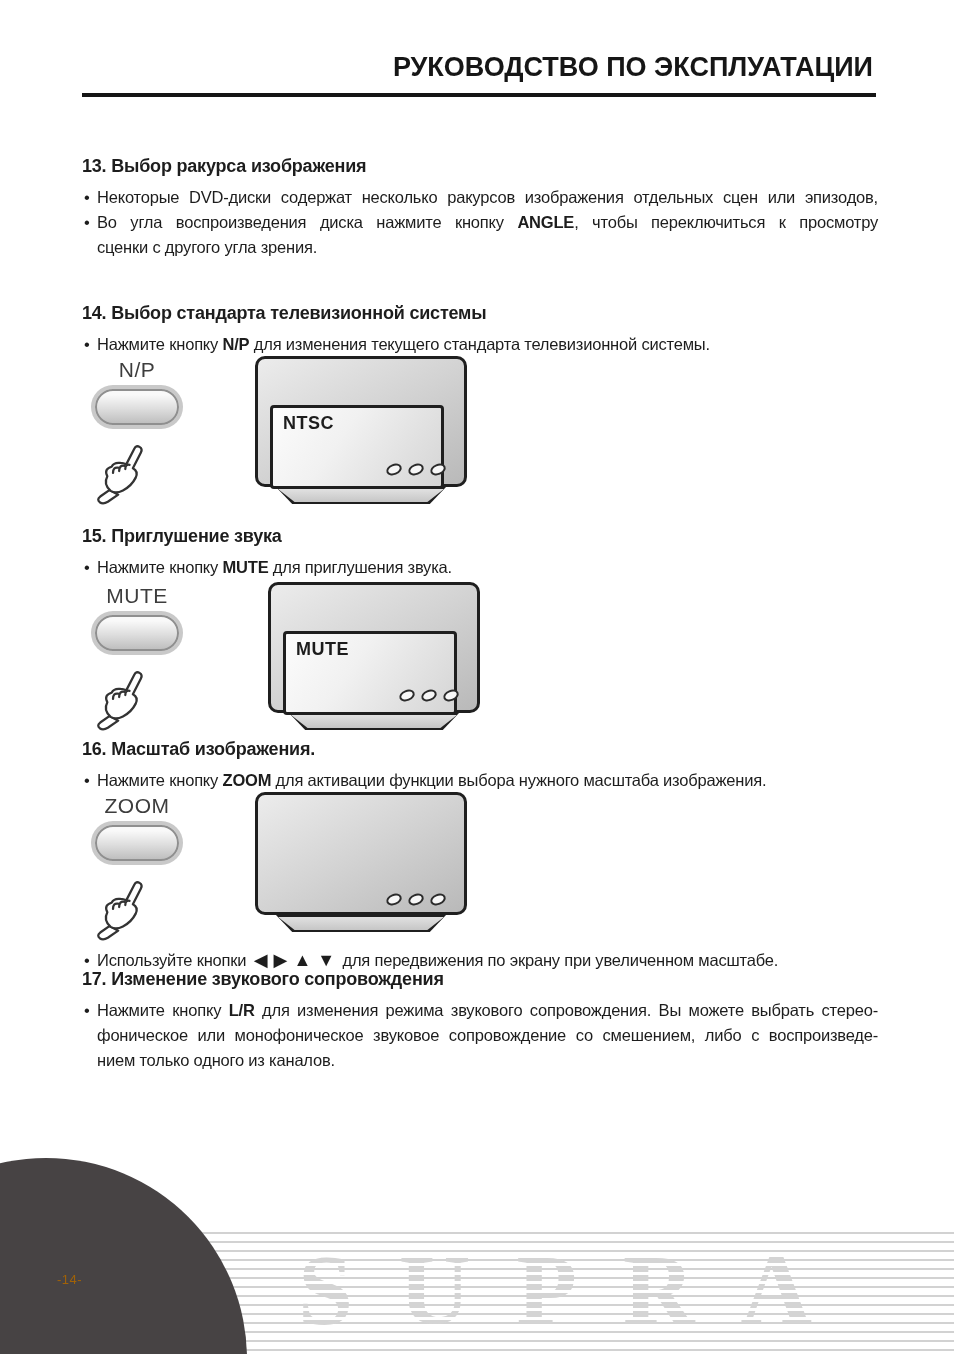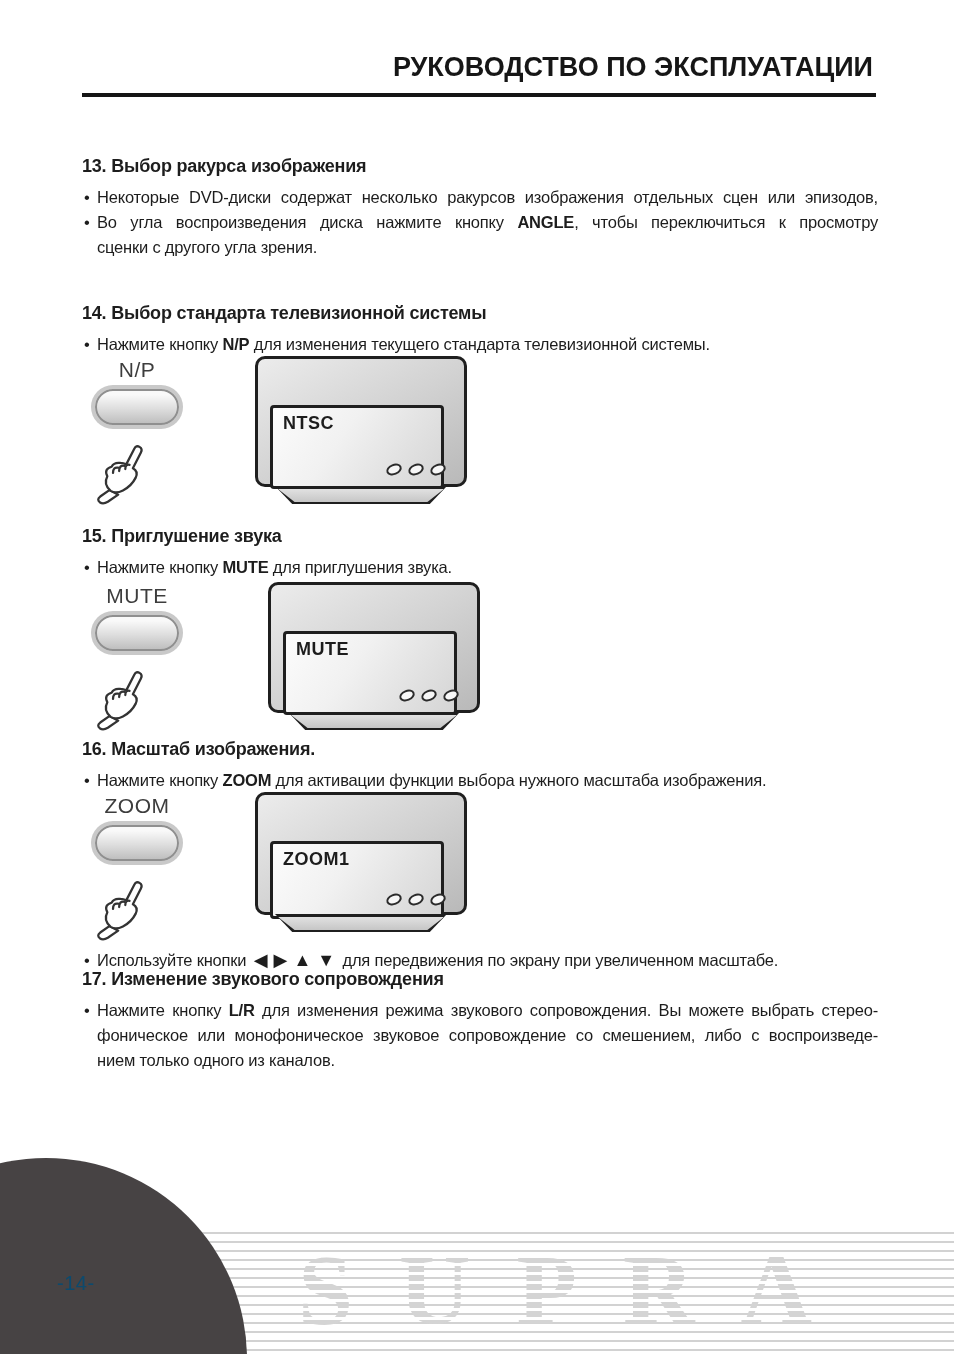--- a/index.html
+++ b/index.html
@@ -64,21 +64,21 @@
              background:repeating-linear-gradient(to bottom,
                var(--stripe-gray,#d2d2d2) 0 2px, transparent 2px 9px); }
   .supra { position:absolute; left:298px; top:1240px; line-height:1; white-space:nowrap;
            font-family:"Liberation Serif","DejaVu Serif",serif; font-weight:bold;
            font-size:99px; letter-spacing:46px; color:var(--brand-gray,#d4d4d4); }
   .supra-overlay { position:absolute; left:298px; top:1232px; width:570px; height:122px;
            background:repeating-linear-gradient(to bottom,
              transparent 0 4px, #fff 4px 7px, transparent 7px 9px); }
   .corner-circle { position:absolute; left:-155px; top:1158px; width:402px; height:402px;
            border-radius:50%; background:var(--accent-dark,#474344); }
-  .page-num { position:absolute; left:57px; top:1272px; font-size:20px; color:#0c4a6e;
+  .page-num { position:absolute; left:57px; top:1272px; font-size:13px; color:#a16207;
            letter-spacing:0.5px; }
 </style>
 </head>
 <body>
 
 <div class="page">
 
   <div class="title">РУКОВОДСТВО ПО ЭКСПЛУАТАЦИИ</div>
   <div class="rule"></div>
 
@@ -182,23 +182,20 @@
         <g fill="#fff" stroke="#333" stroke-width="2.4" stroke-linejoin="round" stroke-linecap="round">
           <path d="M17 57 L7 64 Q3 67 6.5 70 Q10 72.5 15 69.5 L26 62 Z"></path>
           <path d="M18 58 Q10 51 14.5 42.5 Q10.5 35 19 32.5 Q21.5 27.5 28.5 28.5 Q31.5 28.5 34.5 30 L43 13.5 Q45 9.5 48.5 11.5 Q52 13.5 50 17.5 L41.5 34 Q47.5 37 44.5 44 Q40 53 31 57.5 Q23.5 61.5 18 58 Z"></path>
           <path d="M20.5 39 Q20.5 32.5 26 33.5" fill="none"></path>
           <path d="M27 37 Q27 30.5 32.5 31.5" fill="none"></path>
           <path d="M33.5 35 Q33.5 29.5 38 30.5" fill="none"></path>
         </g>
       </svg>
     </div>
     <div class="tv">
-      <div class="tv-screen">
-        <div class="tv-label">ZOOM1</div>
-      </div>
       <div class="tv-dots">
         <span class="tv-dot"></span>
         <span class="tv-dot"></span>
         <span class="tv-dot"></span>
       </div>
       <div class="tv-stand">
           <div class="tv-stand-in"></div>
         </div>
     </div>
   </div>

